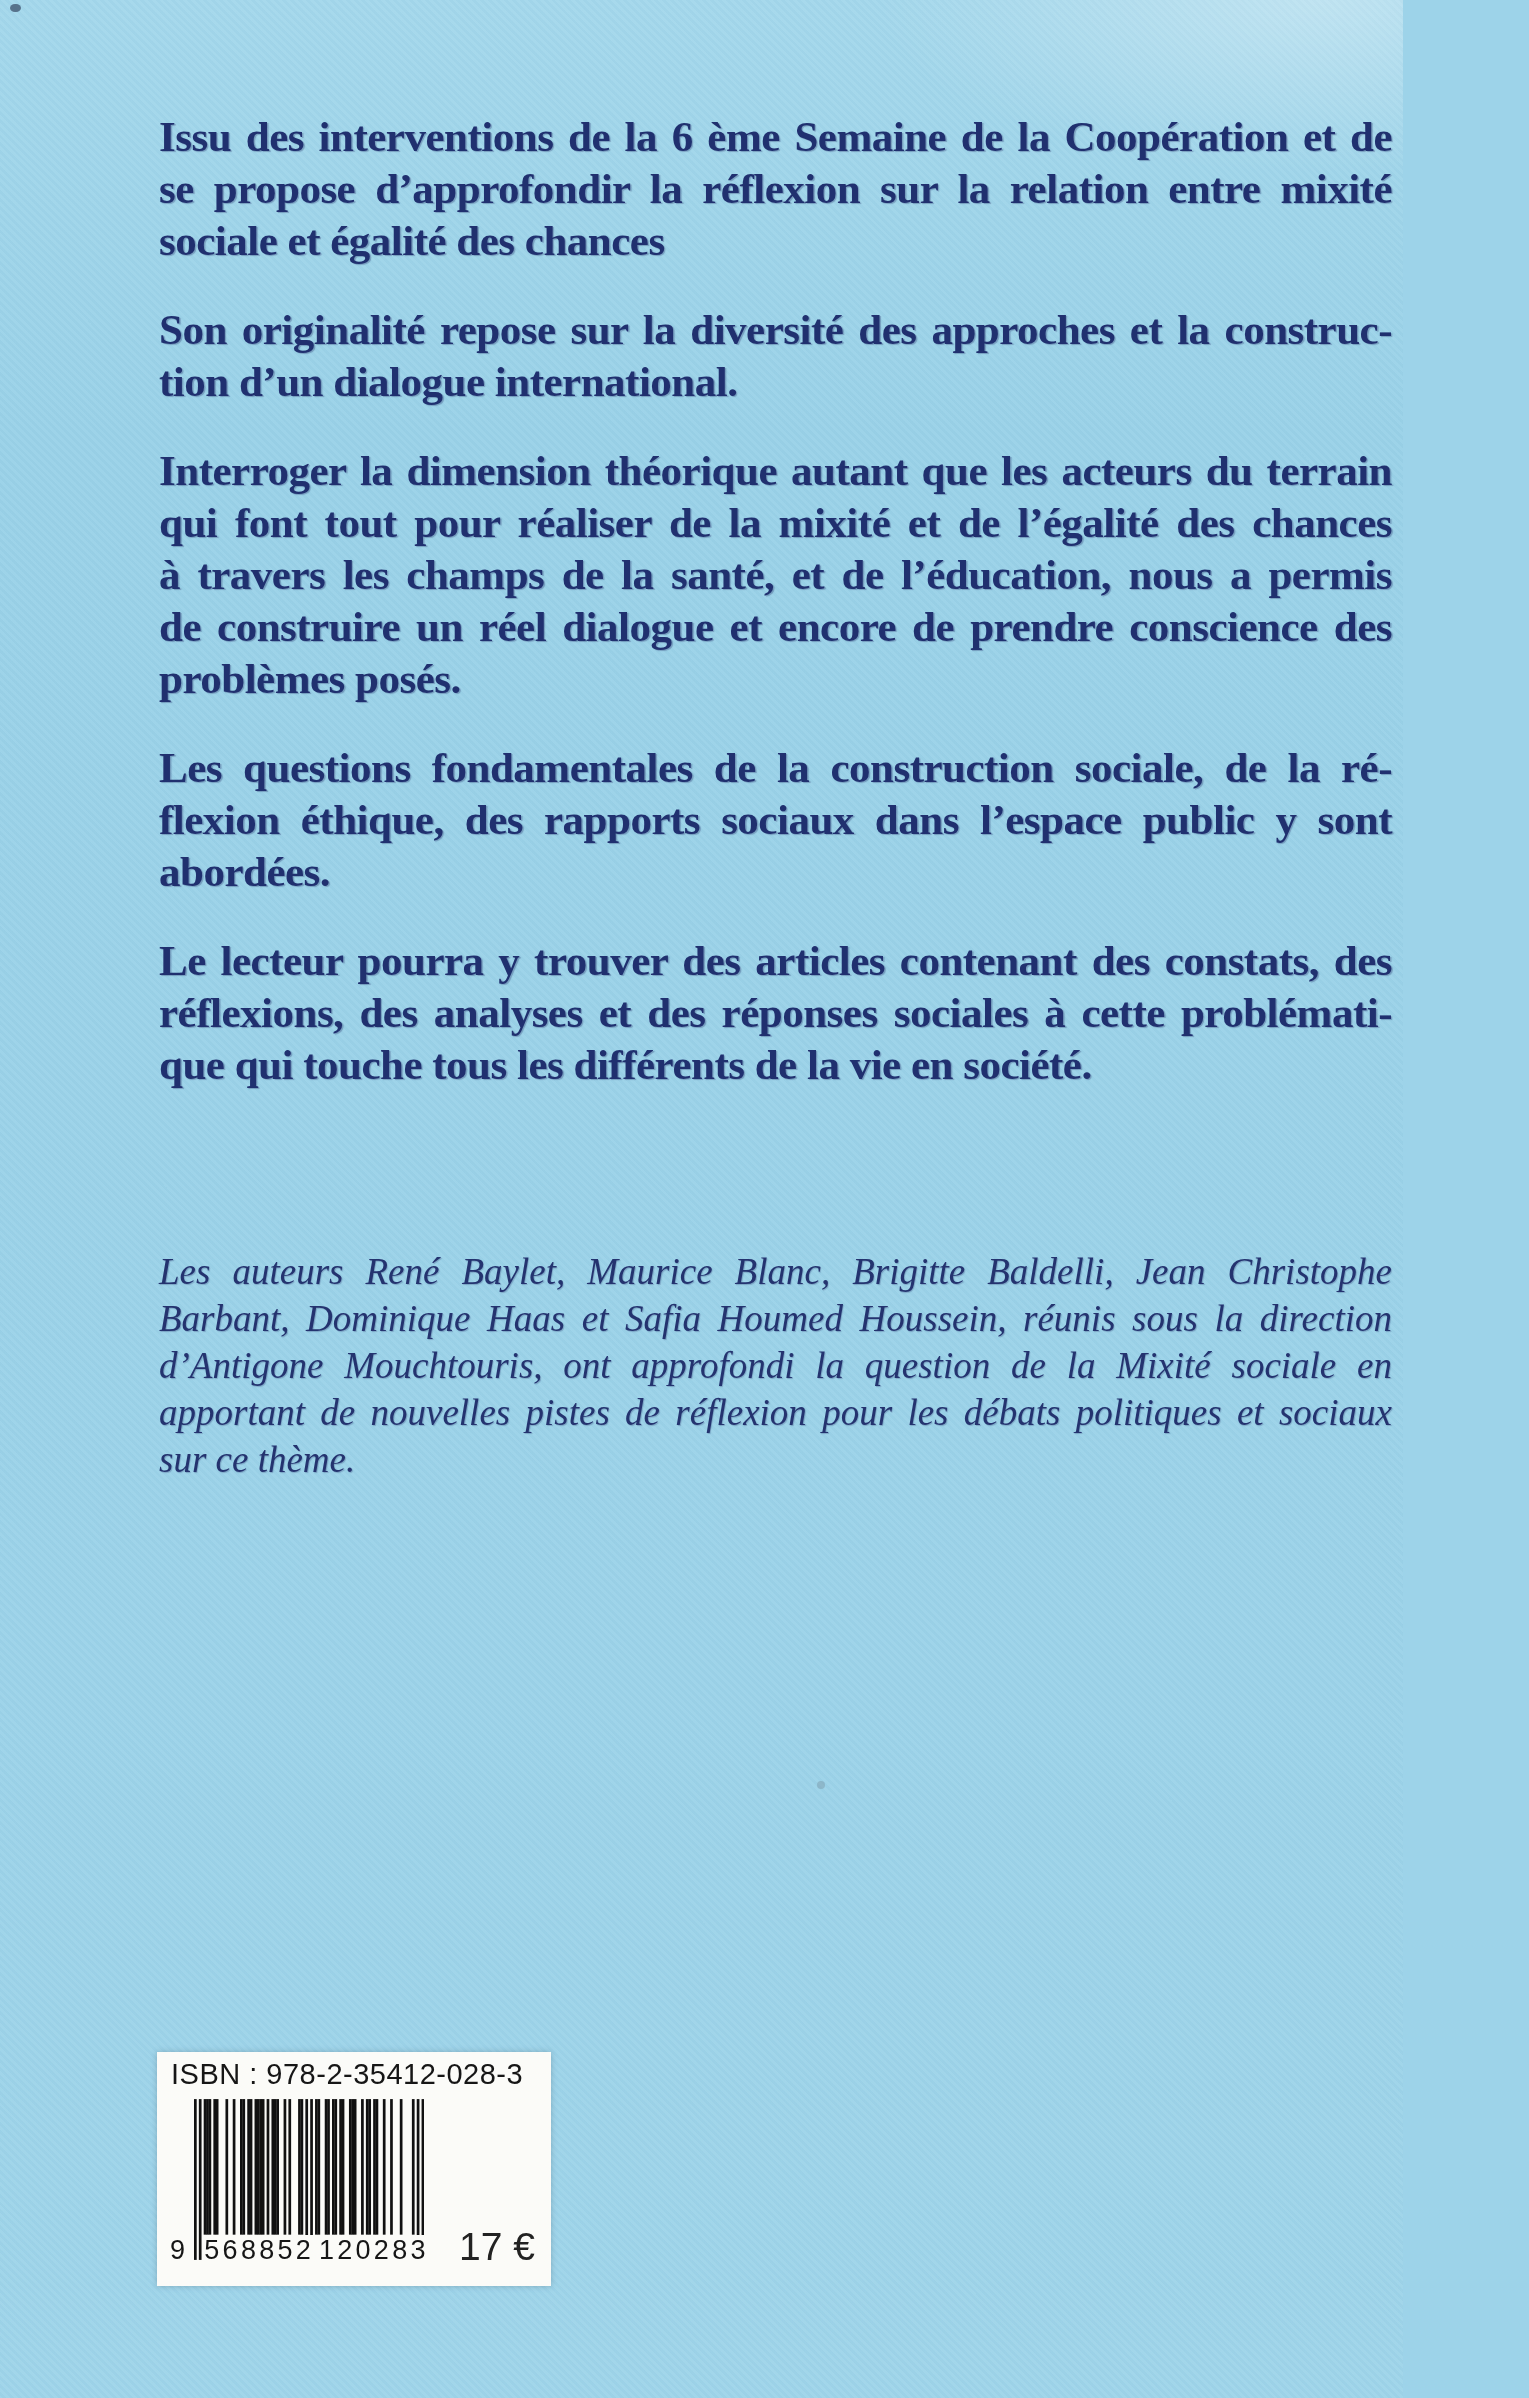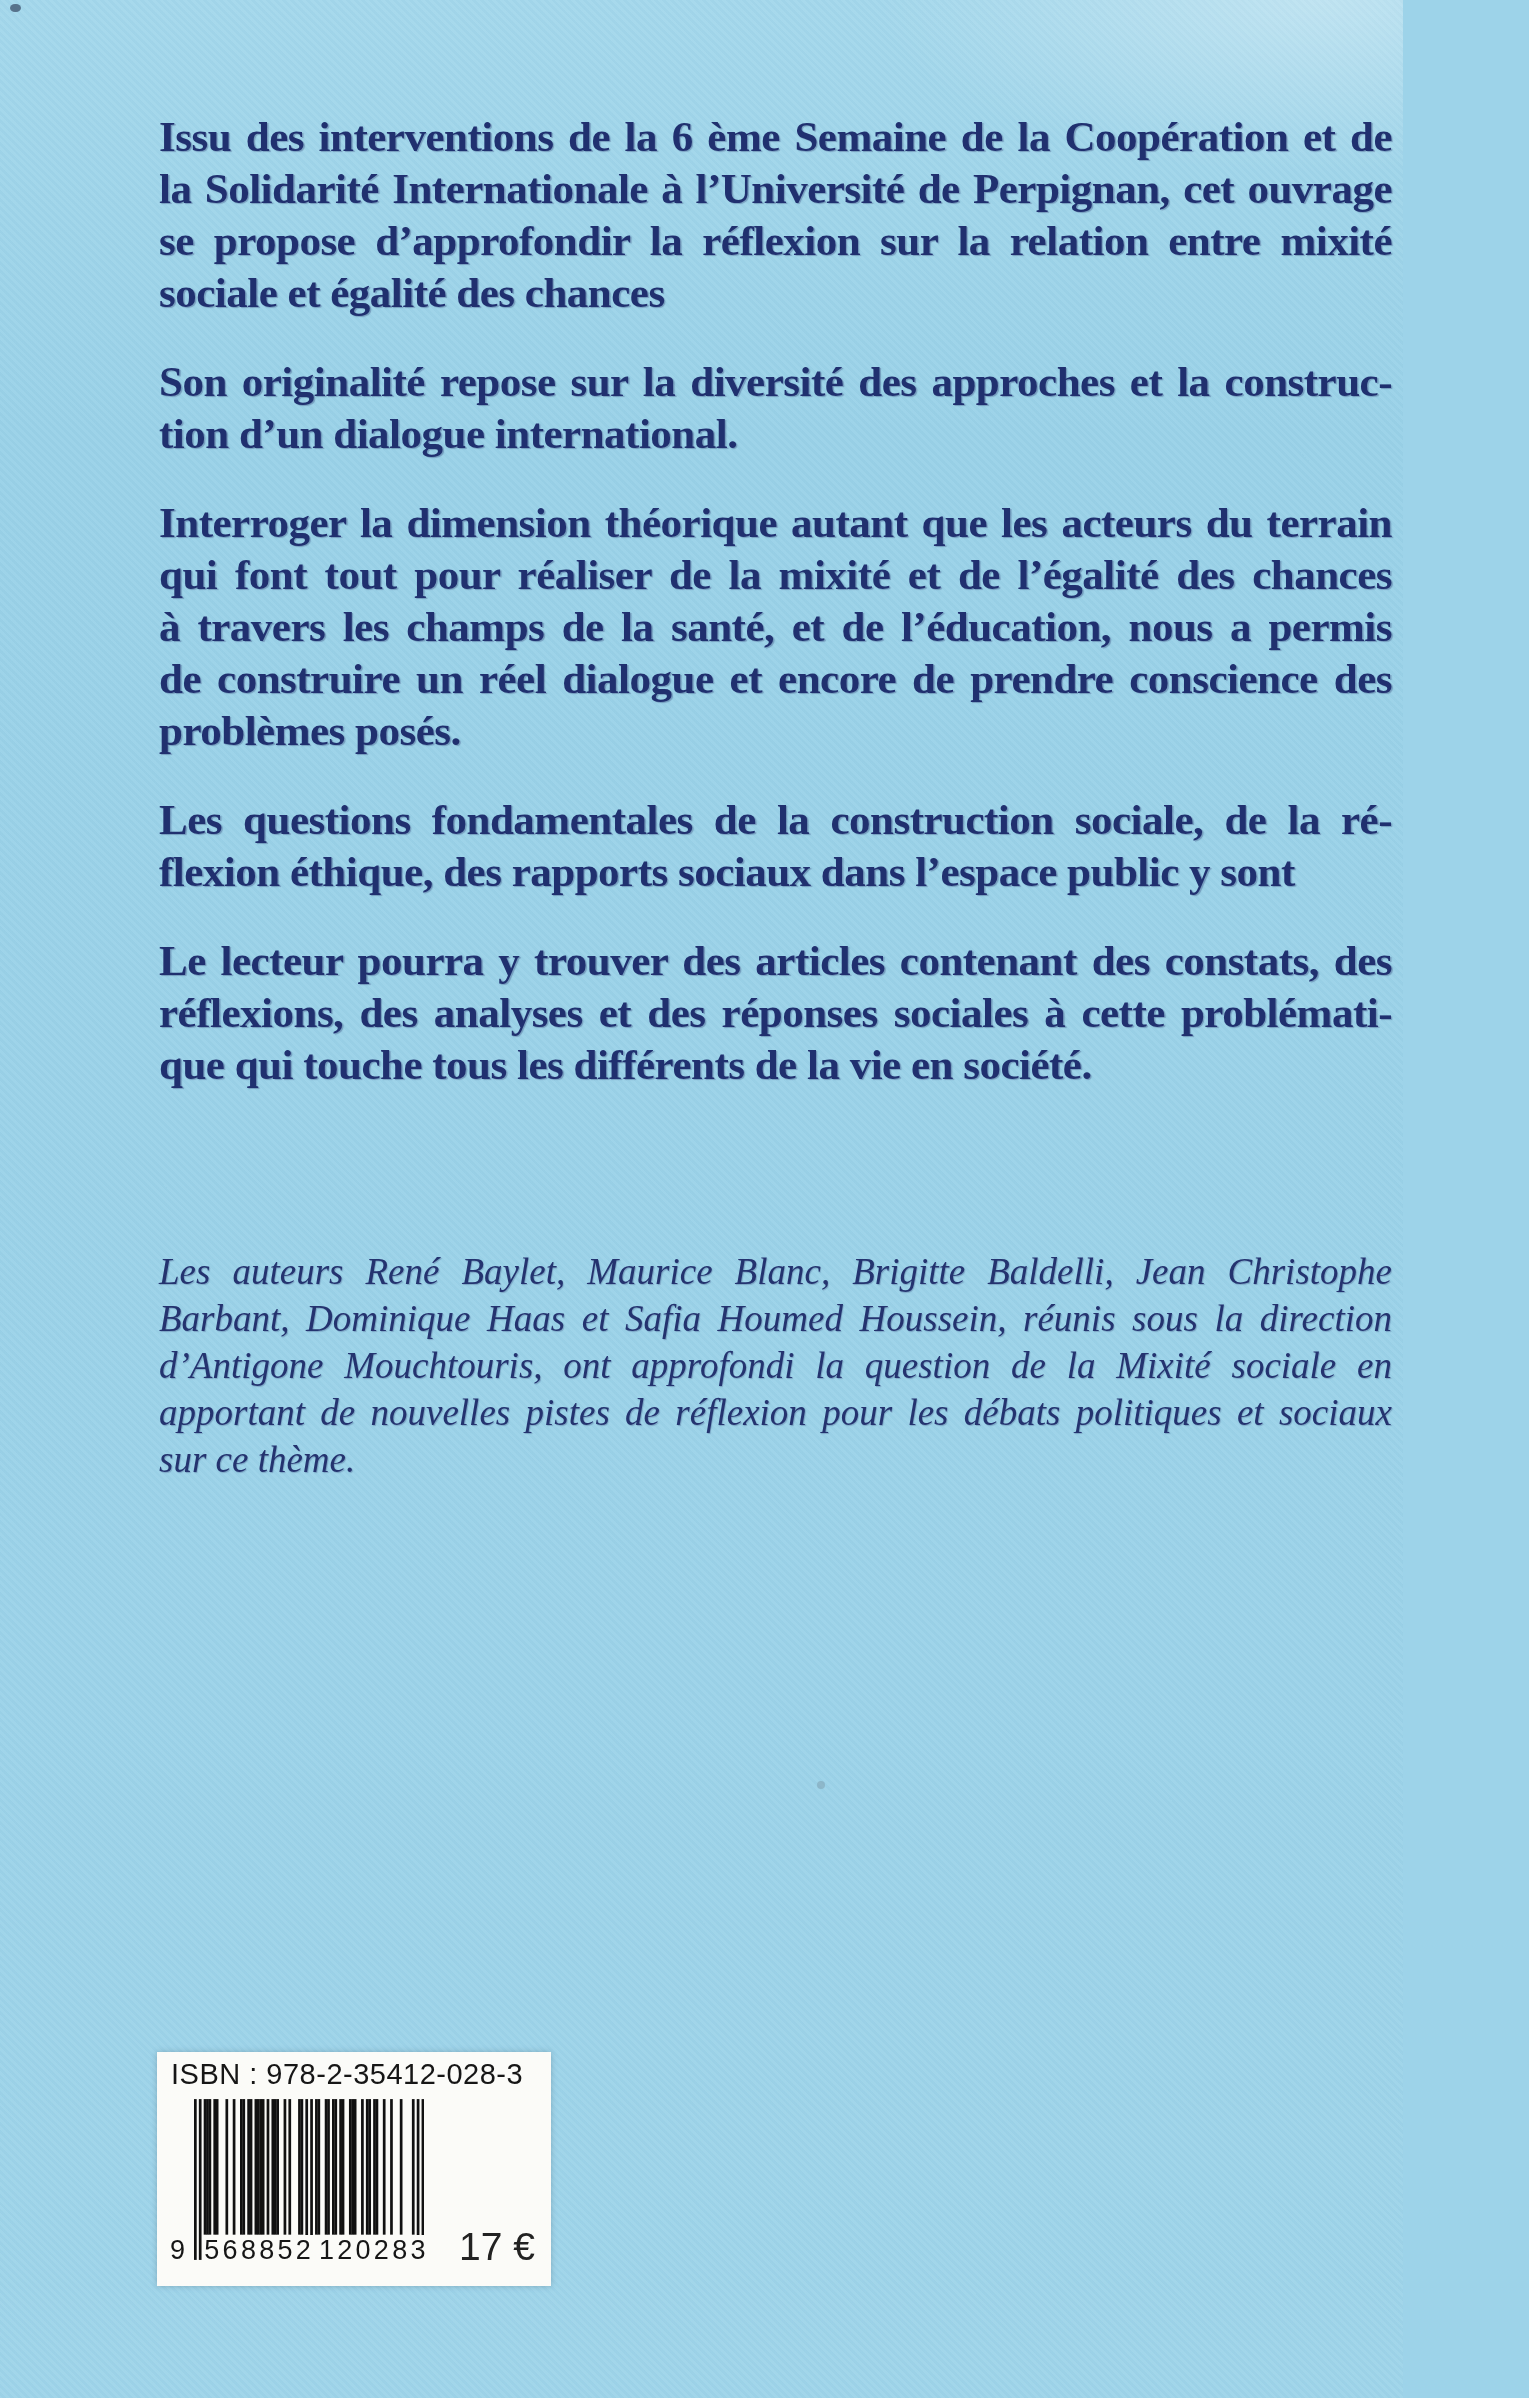--- a/index.html
+++ b/index.html
@@ -75,38 +75,38 @@
 <body>
 
 <div class="page">
 
   <div class="speck speck-1"></div>
   <div class="speck speck-2"></div>
 
   <section class="synopsis" id="synopsis">
       <div class="para">
         <div class="line">Issu des interventions  de la 6 ème  Semaine de la Coopération et de</div>
-        <div class="line">la Solidarité Internationale à l’Université de Perpignan, cet ouvrage</div>
         <div class="line">se propose d’approfondir la réflexion sur la relation entre mixité</div>
         <div class="line">sociale et égalité des chances</div>
       </div>
       <div class="para">
         <div class="line">Son originalité repose sur la diversité des approches et la construc-</div>
         <div class="line">tion d’un dialogue international.</div>
       </div>
       <div class="para">
         <div class="line">Interroger la dimension théorique autant que les acteurs du terrain</div>
         <div class="line">qui font tout  pour réaliser  de la mixité et de l’égalité des chances</div>
         <div class="line">à travers les champs de la santé,  et de l’éducation, nous a permis</div>
         <div class="line">de construire un réel dialogue et encore de prendre conscience des</div>
         <div class="line">problèmes posés.</div>
       </div>
       <div class="para">
         <div class="line">Les questions fondamentales de la construction sociale, de la ré-</div>
         <div class="line">flexion éthique, des rapports sociaux dans l’espace public y sont</div>
+        <div class="line">abordées.</div>
       </div>
       <div class="para">
         <div class="line">Le lecteur pourra y trouver des articles contenant  des constats,  des</div>
         <div class="line">réflexions, des analyses et des réponses sociales à cette problémati-</div>
         <div class="line">que qui touche tous les différents de la vie en société.</div>
       </div>
     </section>
 
   <section class="note" id="authors-note">
       <div class="para">

